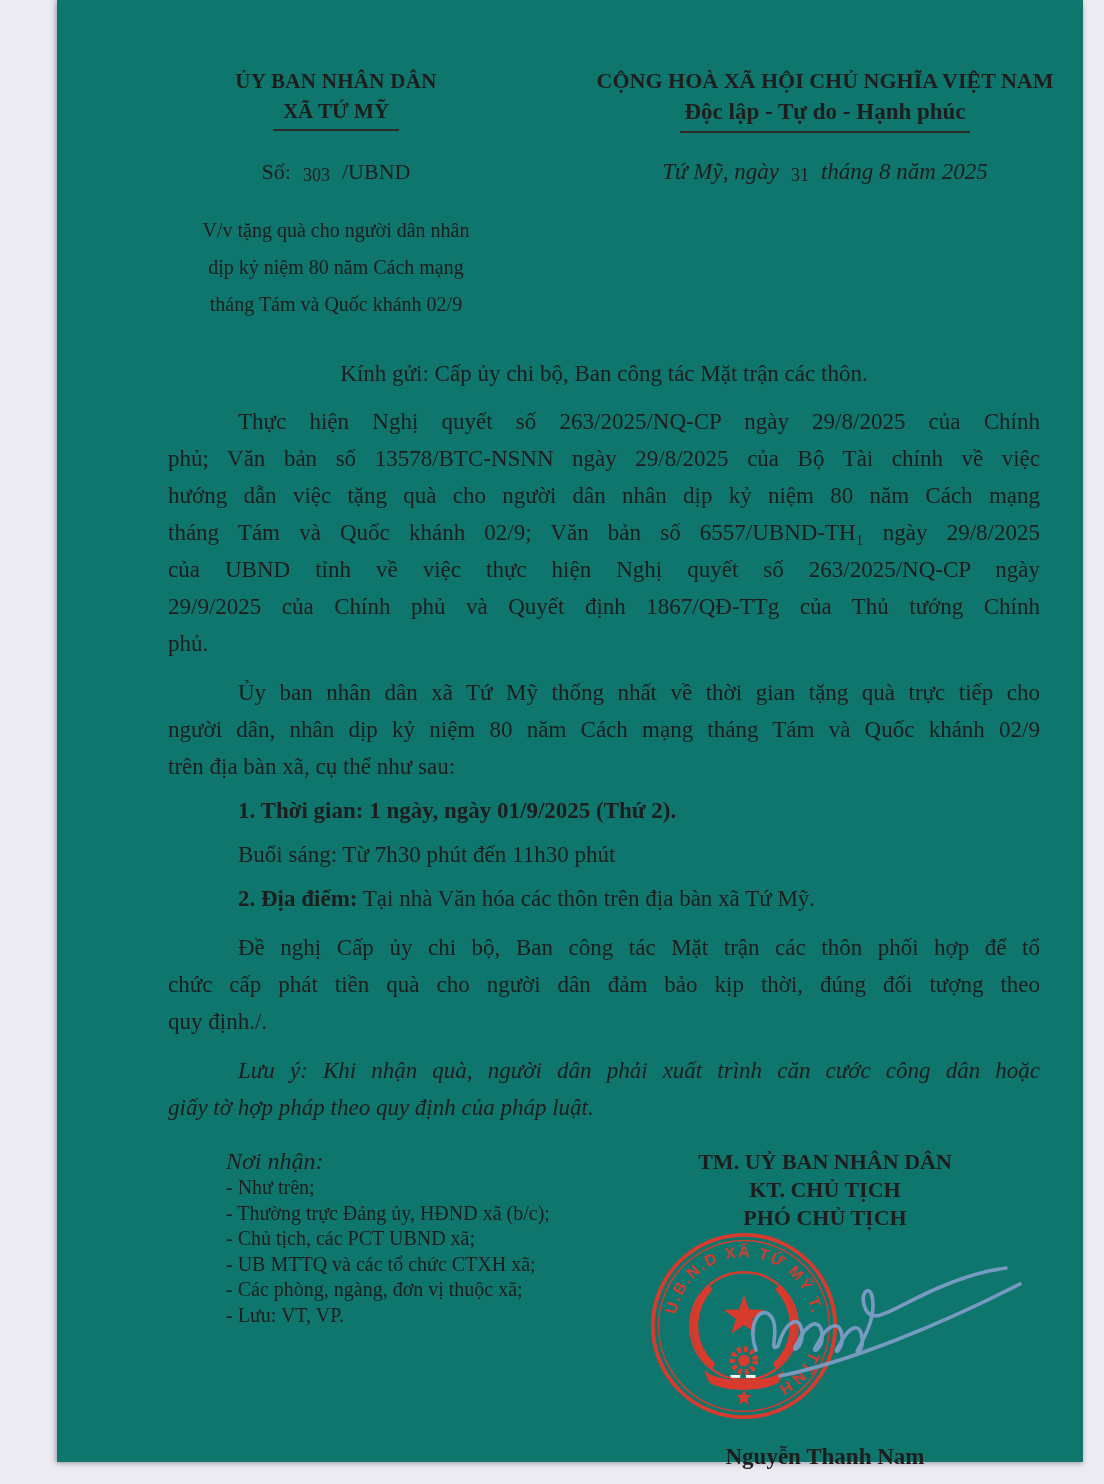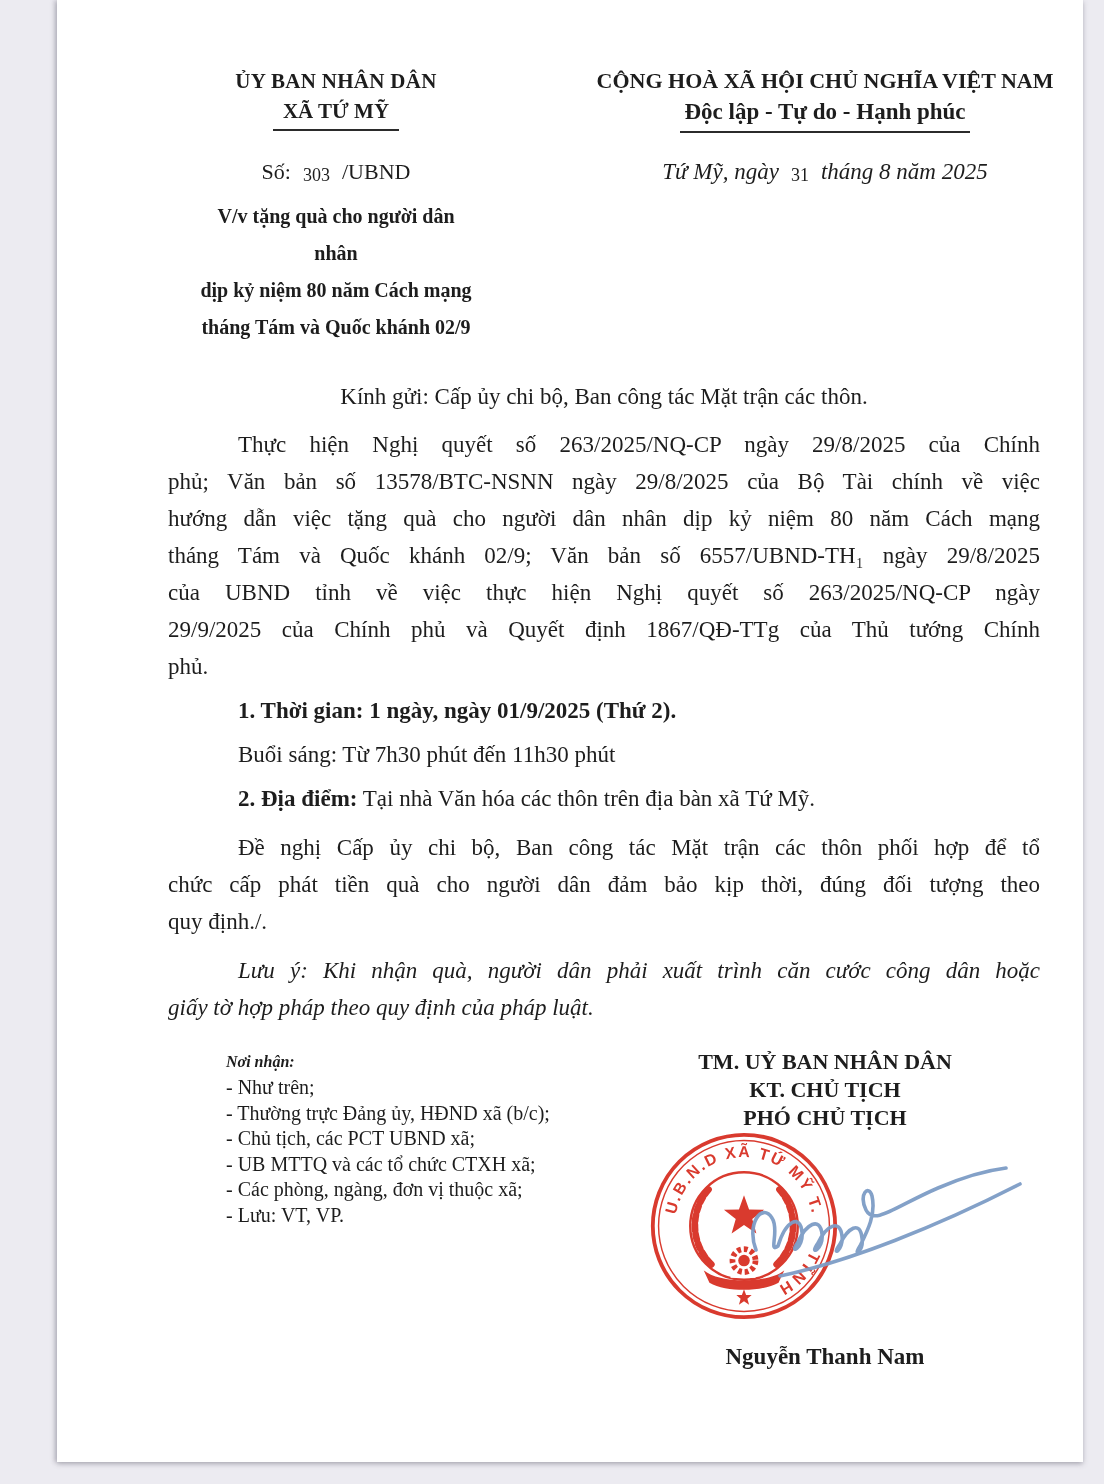--- a/index.html
+++ b/index.html
@@ -7,53 +7,53 @@
     width:1104px;height:1484px;
     background:#ecebf1;
     font-family:"Liberation Serif", serif;
     color:#1d1d1d;
     position:relative;
     overflow:hidden;
   }
   .page{
     position:absolute;left:57px;top:0;
     width:1026px;height:1462px;
-    background:#ffffff;
+    background:#0f766e;
     box-shadow:0 2px 5px rgba(110,108,125,.45), -3px 0 4px rgba(110,108,125,.25);
     box-sizing:border-box;
     padding:66px 43px 0 111px;
   }
   
   .hdr{display:flex;align-items:flex-start;}
   .hdr-left{width:280px;margin-left:28px;text-align:center;flex:none;}
   .hdr-right{width:530px;margin-left:84px;text-align:center;flex:none;}
   .org1{font-size:21px;font-weight:bold;letter-spacing:.3px;line-height:30px;}
   .org2{font-size:21px;font-weight:bold;line-height:30px;}
   .org2 span{display:inline-block;border-bottom:2px solid #2b2b2b;padding:0 10px 3px 10px;}
   .nat1{font-size:22px;font-weight:bold;line-height:30px;}
   .nat2{font-size:23px;font-weight:bold;line-height:32px;}
   .nat2 span{display:inline-block;border-bottom:2px solid #2b2b2b;padding:0 4px 3px 4px;}
   .num-line{font-size:22px;margin-top:26px;line-height:30px;}
   .fill-in{font-size:18px;font-style:normal;position:relative;top:2px;padding:0 12px;}
   .date-line{font-size:23px;font-style:italic;margin-top:24px;line-height:30px;}
-  .subject{font-size:20px;line-height:29px;margin-top:10px;text-align:center;font-weight:bold;}
+  .subject{font-size:20px;line-height:29px;margin-top:24px;text-align:center;}
   
   .body{margin-top:34px;font-size:23px;}
   .salutation{text-align:center;font-size:23px;line-height:34px;margin-bottom:10px;}
   .para{margin-top:12px;}
   .line{line-height:37px;}
   .j{text-align:justify;text-align-last:justify;}
   .ind{text-indent:70px;}
   .item{padding-left:70px;line-height:37px;margin-top:7px;font-size:23px;}
   .bold{font-weight:bold;}
   .note .line{font-style:italic;}
   
   .footer{display:flex;margin-top:22px;}
   .recipients{flex:1;padding-left:58px;}
-  .recip-head{font-size:16px;font-weight:bold;font-style:italic;line-height:27px;}
+  .recip-head{font-size:24px;font-weight:normal;font-style:italic;line-height:27px;}
   .recipients .line{font-size:20px;line-height:25.5px;}
   .sign-block{width:430px;flex:none;text-align:center;position:relative;}
   .auth{font-size:22px;font-weight:bold;line-height:28px;}
   .stamp-area{position:relative;height:206px;margin-top:4px;}
   .seal-svg{position:absolute;left:38px;top:-6px;}
   .sig-svg{position:absolute;left:118px;top:18px;}
   .signer{font-size:23px;font-weight:bold;margin-top:2px;}
 </style>
 </head>
 <body>
@@ -84,20 +84,25 @@
     <div class="para">
         <div class="line j ind">Thực hiện Nghị quyết số 263/2025/NQ-CP ngày 29/8/2025 của Chính</div>
         <div class="line j">phủ; Văn bản số 13578/BTC-NSNN ngày 29/8/2025 của Bộ Tài chính về việc</div>
         <div class="line j">hướng dẫn việc tặng quà cho người dân nhân dịp kỷ niệm 80 năm Cách mạng</div>
         <div class="line j">tháng Tám và Quốc khánh 02/9; Văn bản số 6557/UBND-TH₁ ngày 29/8/2025</div>
         <div class="line j">của UBND tỉnh về việc thực hiện Nghị quyết số 263/2025/NQ-CP ngày</div>
         <div class="line j">29/9/2025 của Chính phủ và Quyết định 1867/QĐ-TTg của Thủ tướng Chính</div>
         <div class="line">phủ.</div>
       </div>
 
+    <div class="para">
+        <div class="line j ind">Ủy ban nhân dân xã Tứ Mỹ thống nhất về thời gian tặng quà trực tiếp cho</div>
+        <div class="line j">người dân, nhân dịp kỷ niệm 80 năm Cách mạng tháng Tám và Quốc khánh 02/9</div>
+        <div class="line">trên địa bàn xã, cụ thể như sau:</div>
+      </div>
 
     <div class="item bold">1. Thời gian: 1 ngày, ngày 01/9/2025 (Thứ 2).</div>
     <div class="item">Buổi sáng: Từ 7h30 phút đến 11h30 phút</div>
     <div class="item"><span class="bold">2. Địa điểm:</span><span> Tại nhà Văn hóa các thôn trên địa bàn xã Tứ Mỹ.</span></div>
 
     <div class="para">
         <div class="line j ind">Đề nghị Cấp ủy chi bộ, Ban công tác Mặt trận các thôn phối hợp để tổ</div>
         <div class="line j">chức cấp phát tiền quà cho người dân đảm bảo kịp thời, đúng đối tượng theo</div>
         <div class="line">quy định./.</div>
       </div>

